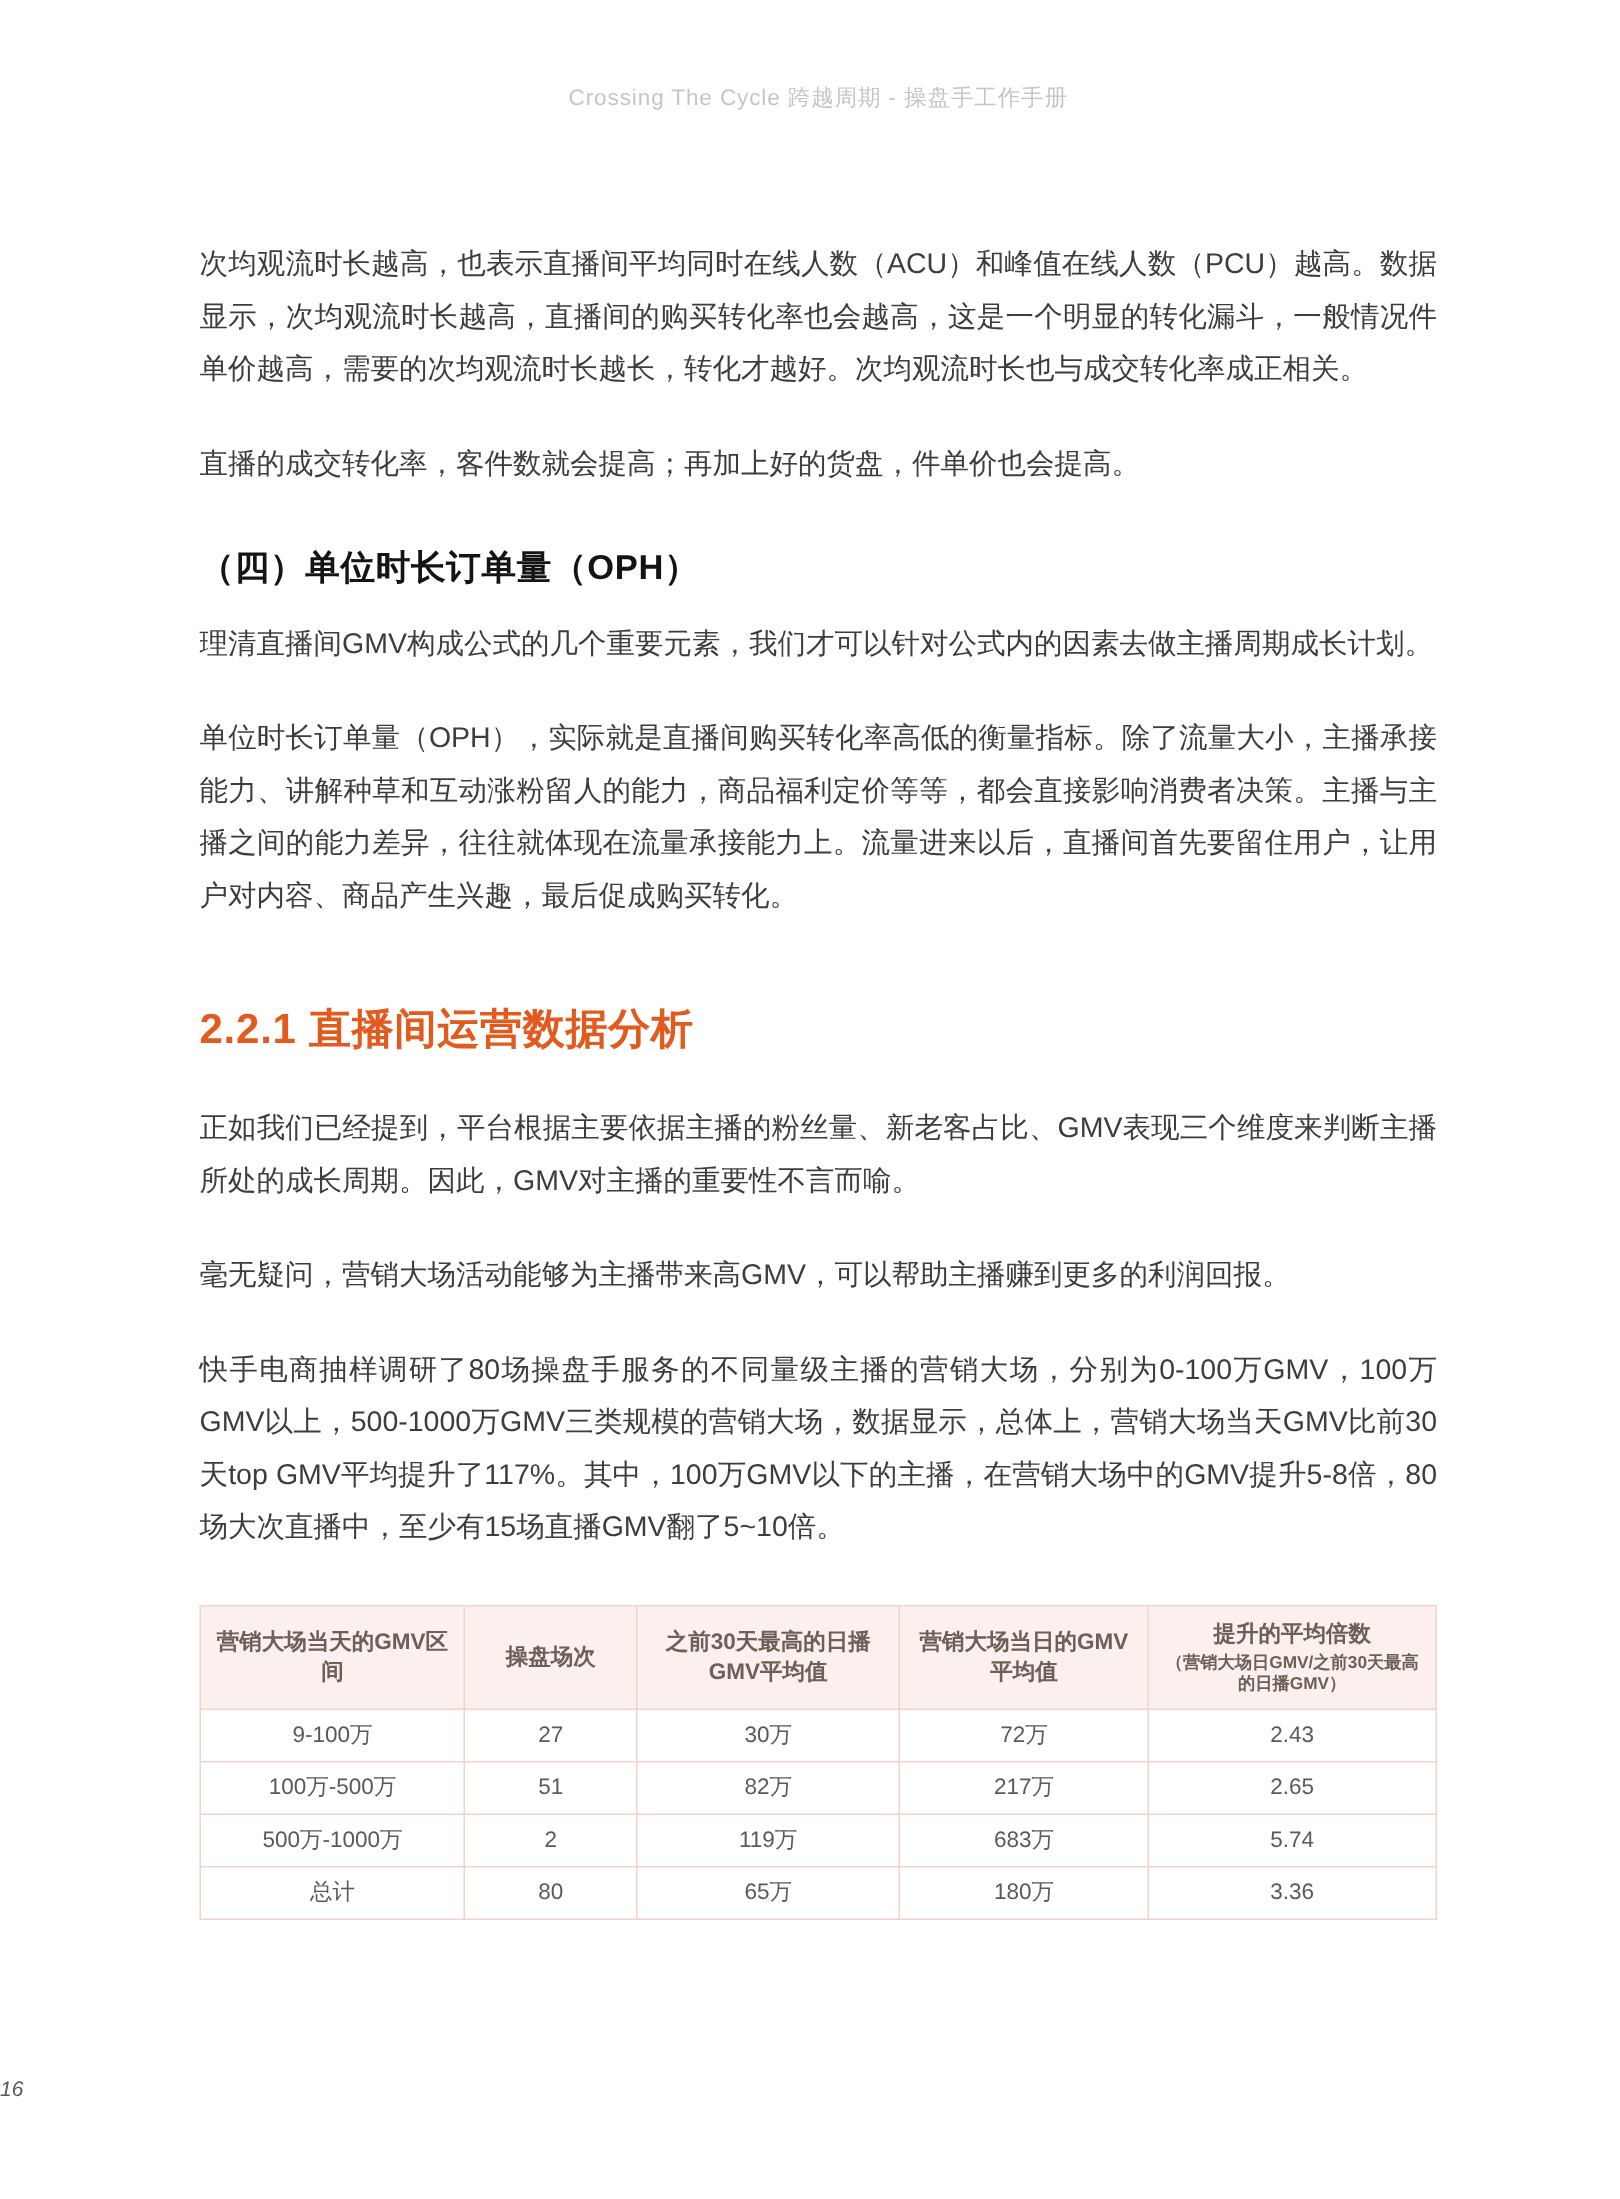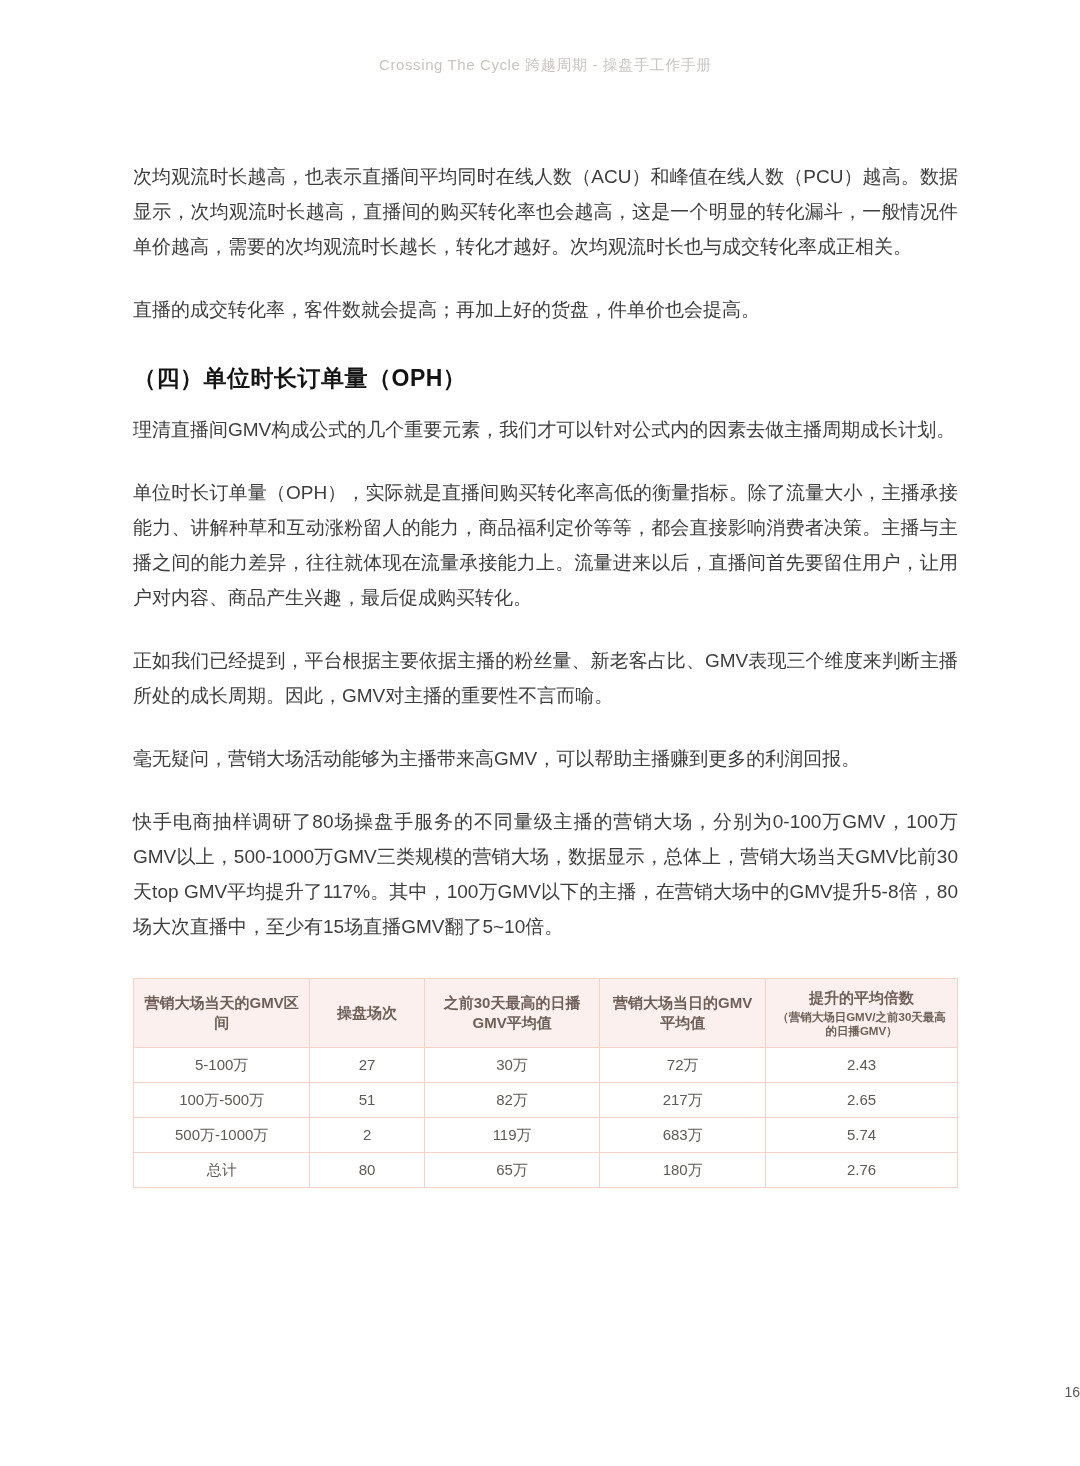--- a/index.html
+++ b/index.html
@@ -80,43 +80,45 @@
     font-weight: 600;
     line-height: 14px;
     margin-top: 2px;
     color: #6e6059;
   }
   .page-number {
     position: absolute;
     left: 0;
     top: 1384px;
     width: 100%;
-    text-align: right;
+    text-align: left;
     font-size: 14px;
     color: #585858;
+    font-style: italic;
   }
 </style>
 </head>
 <body>
 
 <div class="page">
 
   <p class="doc-header">Crossing The Cycle 跨越周期 - 操盘手工作手册</p>
 
   <p class="body-text p-first">次均观流时长越高，也表示直播间平均同时在线人数（ACU）和峰值在线人数（PCU）越高。数据显示，次均观流时长越高，直播间的购买转化率也会越高，这是一个明显的转化漏斗，一般情况件单价越高，需要的次均观流时长越长，转化才越好。次均观流时长也与成交转化率成正相关。</p>
 
   <p class="body-text">直播的成交转化率，客件数就会提高；再加上好的货盘，件单价也会提高。</p>
 
   <h3 class="h3-heading">（四）单位时长订单量（OPH）</h3>
 
   <p class="body-text">理清直播间GMV构成公式的几个重要元素，我们才可以针对公式内的因素去做主播周期成长计划。</p>
 
   <p class="body-text">单位时长订单量（OPH），实际就是直播间购买转化率高低的衡量指标。除了流量大小，主播承接能力、讲解种草和互动涨粉留人的能力，商品福利定价等等，都会直接影响消费者决策。主播与主播之间的能力差异，往往就体现在流量承接能力上。流量进来以后，直播间首先要留住用户，让用户对内容、商品产生兴趣，最后促成购买转化。</p>
 
 
+  <h2 class="h2-heading">2.2.1 直播间运营数据分析</h2>
 
   <p class="body-text">正如我们已经提到，平台根据主要依据主播的粉丝量、新老客占比、GMV表现三个维度来判断主播所处的成长周期。因此，GMV对主播的重要性不言而喻。</p>
 
   <p class="body-text">毫无疑问，营销大场活动能够为主播带来高GMV，可以帮助主播赚到更多的利润回报。</p>
 
   <p class="body-text">快手电商抽样调研了80场操盘手服务的不同量级主播的营销大场，分别为0-100万GMV，100万GMV以上，500-1000万GMV三类规模的营销大场，数据显示，总体上，营销大场当天GMV比前30天top GMV平均提升了117%。其中，100万GMV以下的主播，在营销大场中的GMV提升5-8倍，80场大次直播中，至少有15场直播GMV翻了5~10倍。</p>
 
   <table class="data-table">
     <colgroup>
       <col style="width:21.4%">
@@ -134,21 +136,21 @@
           <span>营销大场当日的GMV平均值</span>
         </th>
         <th>
           <span>提升的平均倍数</span>
           <span class="th-note">（营销大场日GMV/之前30天最高的日播GMV）</span>
         </th>
       </tr>
     </thead>
     <tbody>
       <tr>
-        <td>5-100万</td>
+        <td>9-100万</td>
         <td>27</td>
         <td>30万</td>
         <td>72万</td>
         <td>2.43</td>
       </tr>
       <tr>
         <td>100万-500万</td>
         <td>51</td>
         <td>82万</td>
         <td>217万</td>
@@ -159,20 +161,20 @@
         <td>2</td>
         <td>119万</td>
         <td>683万</td>
         <td>5.74</td>
       </tr>
       <tr>
         <td>总计</td>
         <td>80</td>
         <td>65万</td>
         <td>180万</td>
-        <td>2.76</td>
+        <td>3.36</td>
       </tr>
     </tbody>
   </table>
 
   <div class="page-number">16</div>
 
 </div>
 
 </body></html>

